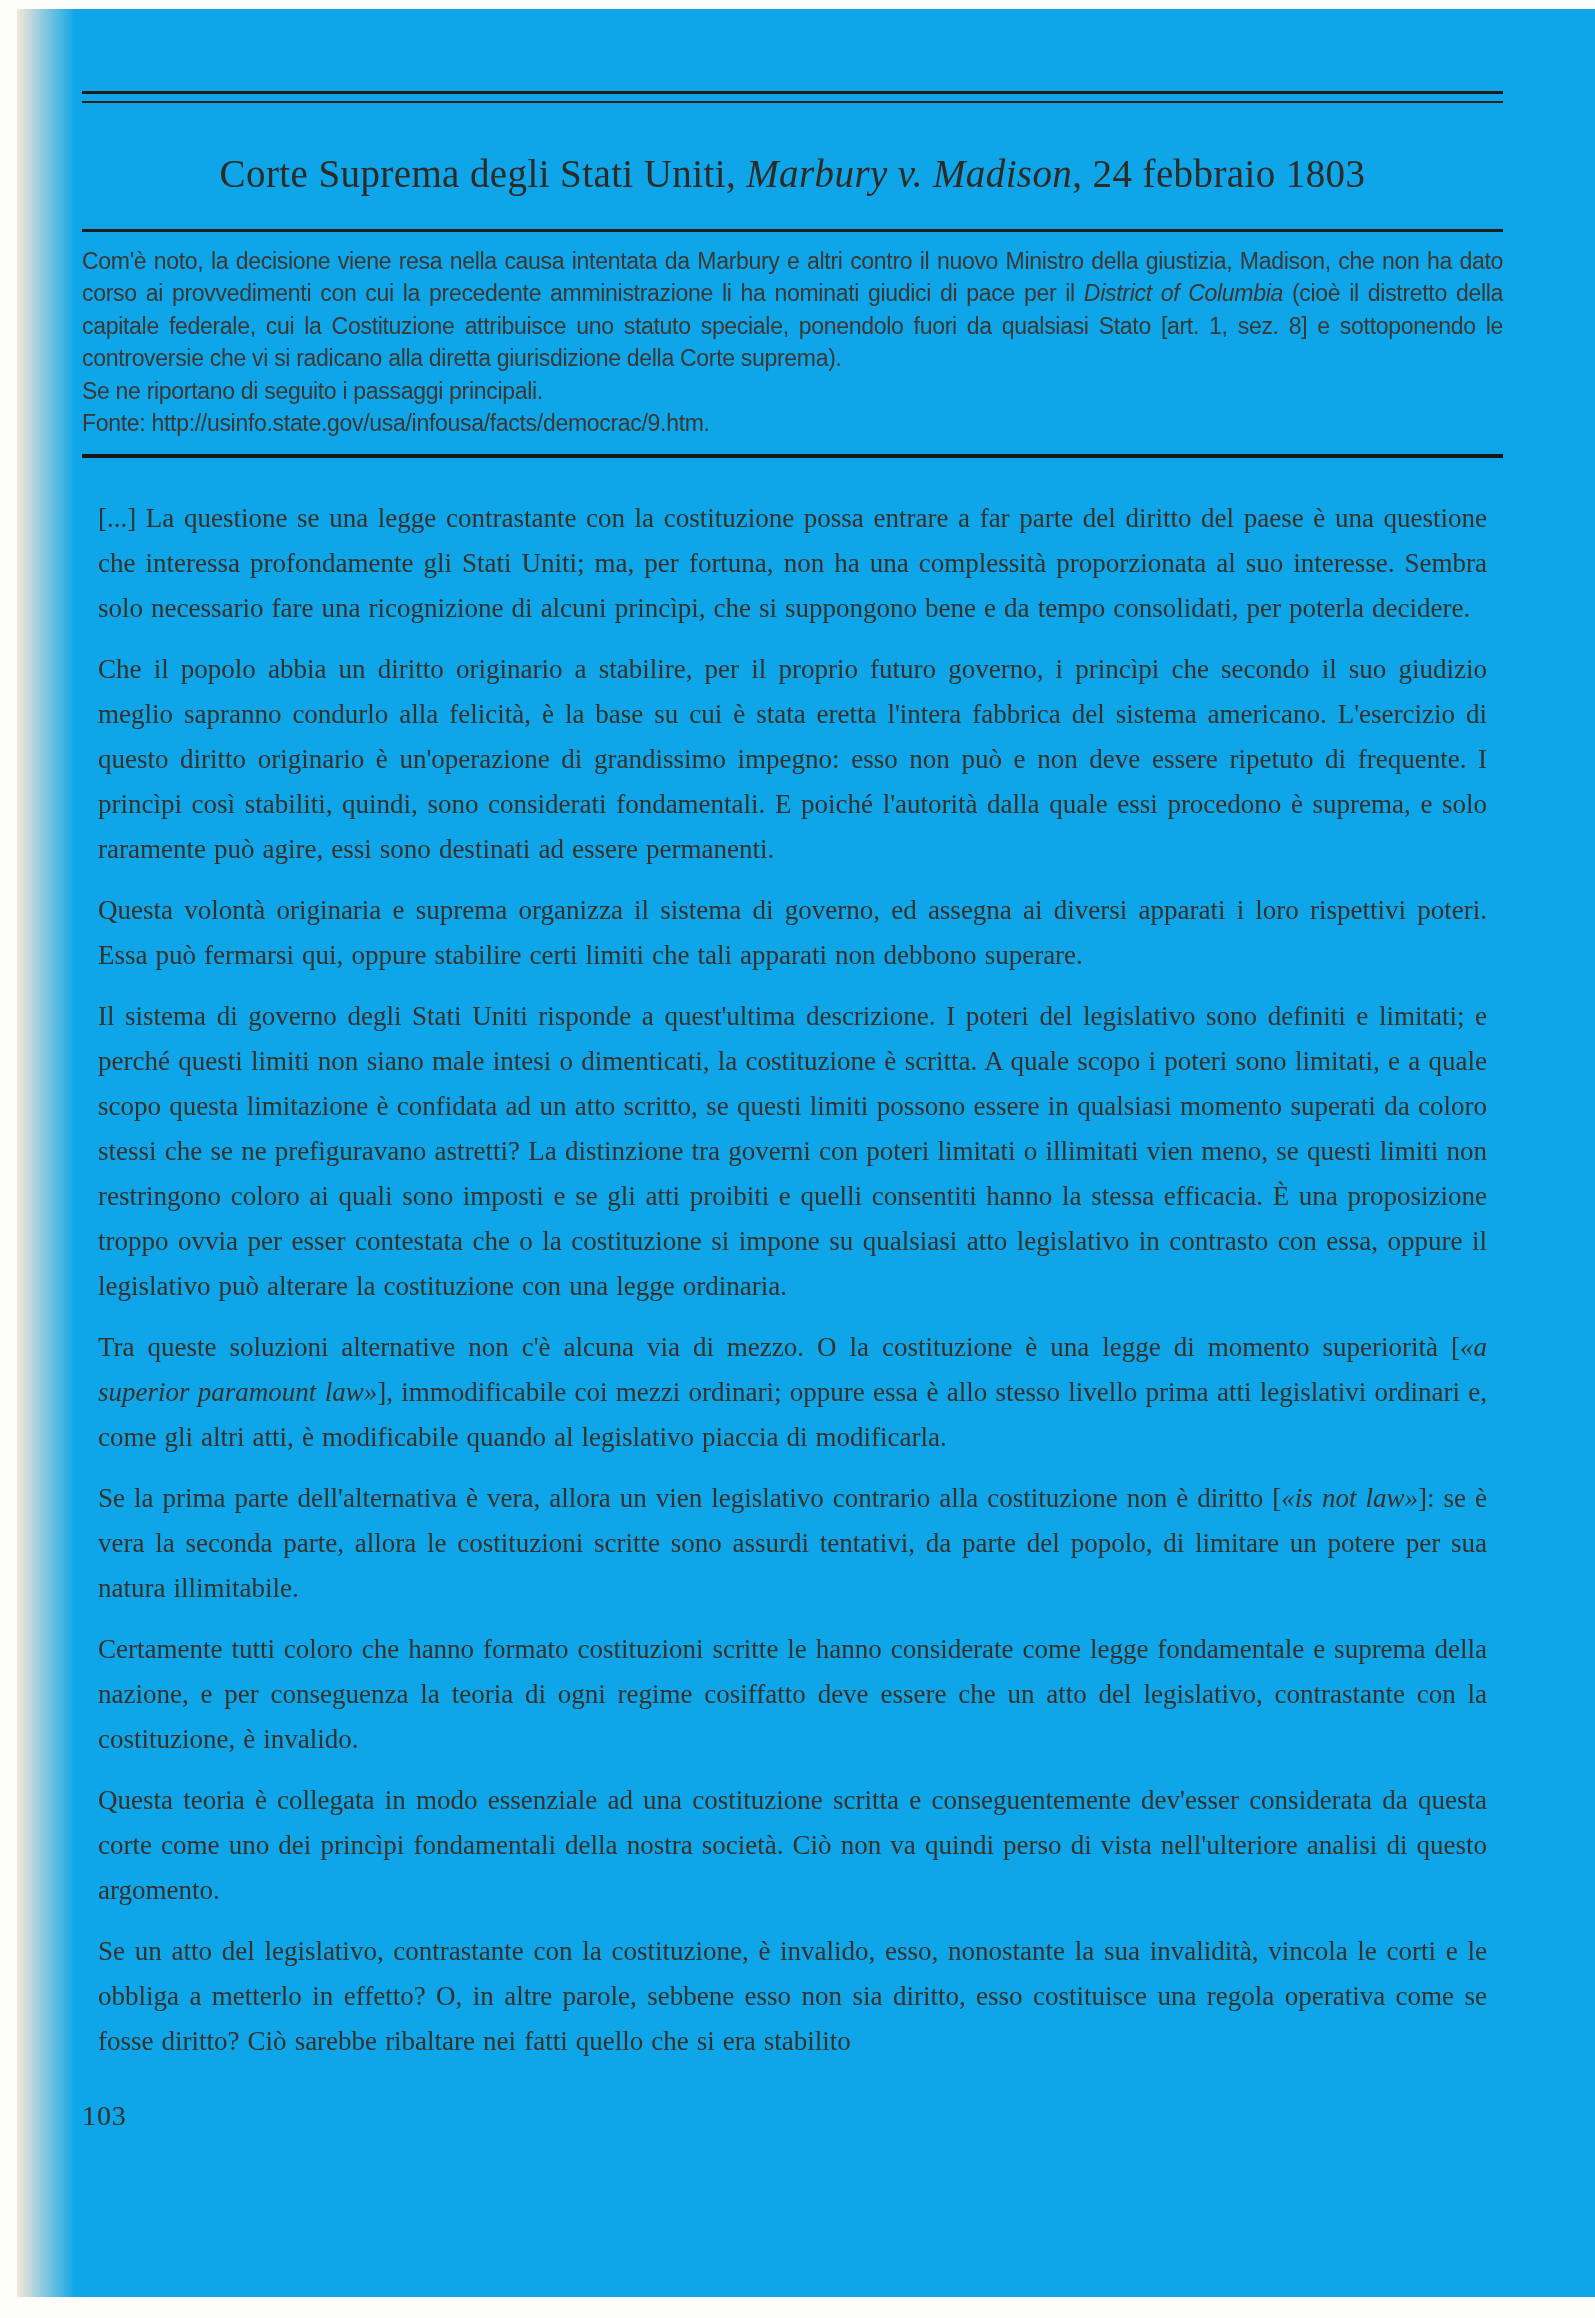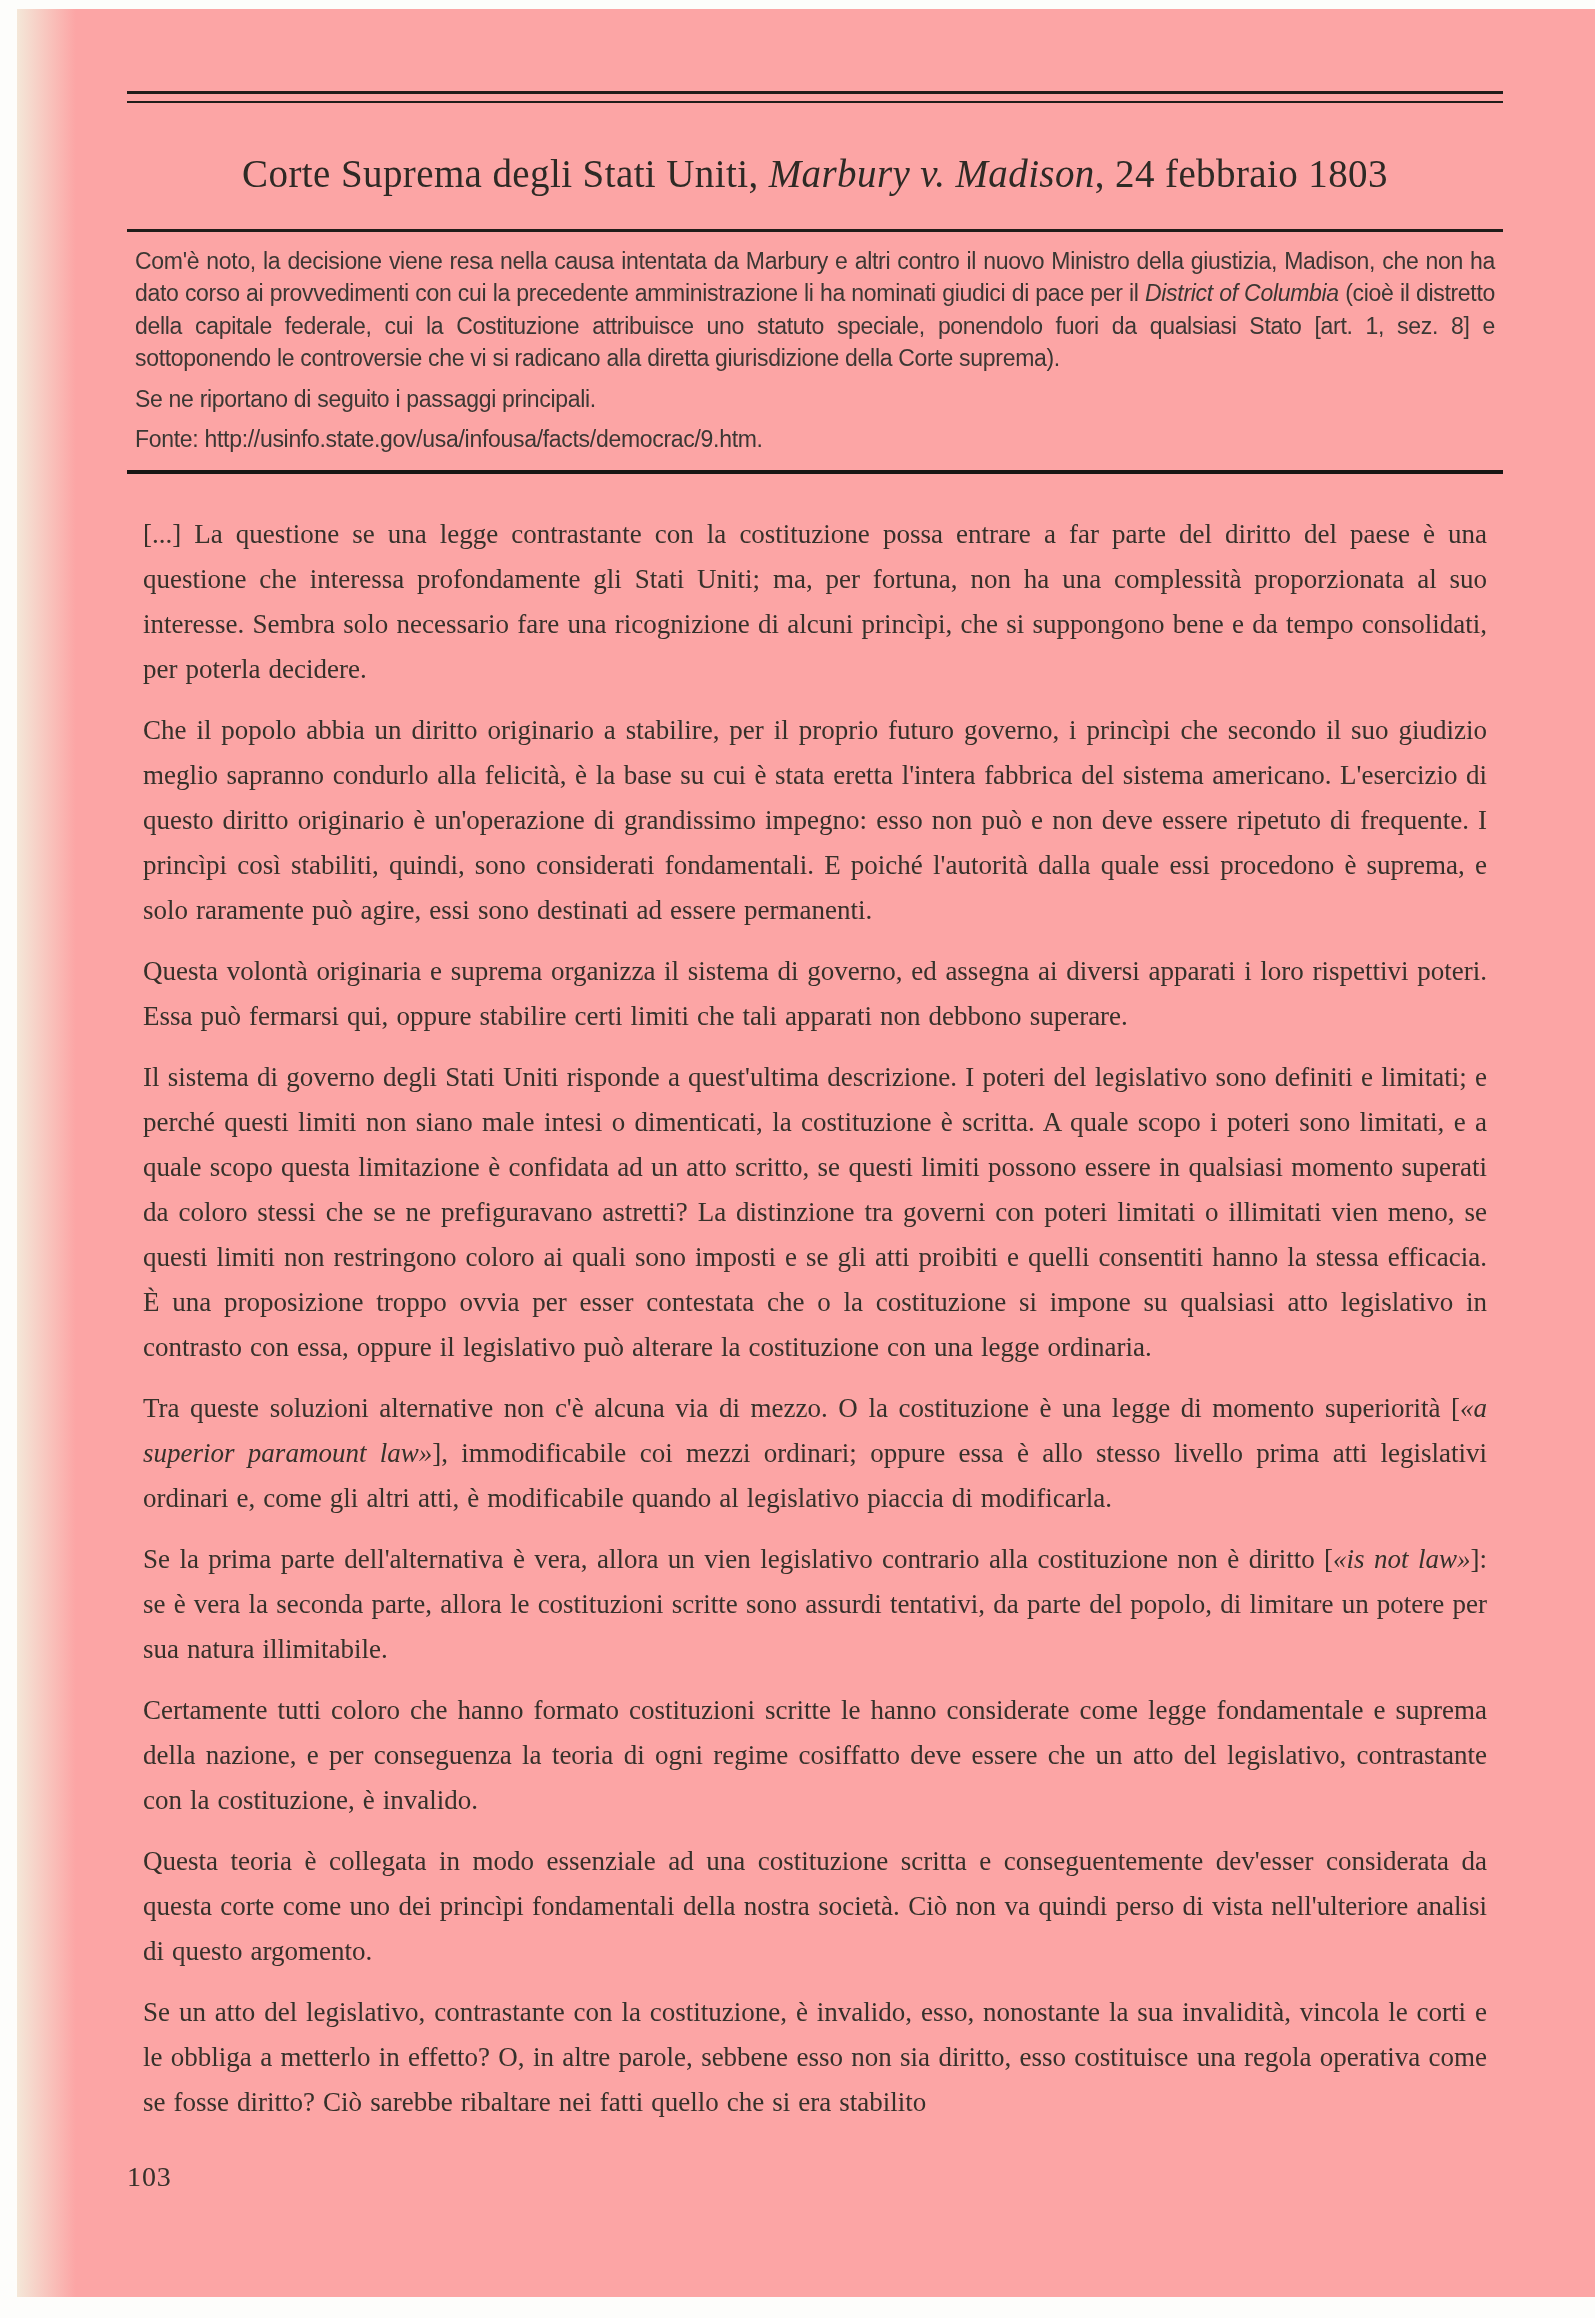--- a/index.html
+++ b/index.html
@@ -13,22 +13,21 @@
     height: 2319px;
     position: relative;
     overflow: hidden;
   }
   .page {
     position: absolute;
     left: 17px;
     top: 8.5px;
     right: 0;
     bottom: 22px;
-    background: #fca5a5;
-    padding-left: 45px;
+    background: #0ea5e9;
   }
   
   .page .edge-band {
     position: absolute;
     left: 0; top: 0; bottom: 0;
     width: 62px;
     background: linear-gradient(90deg, #f4e7d8 0%, rgba(244,231,216,0) 95%);
     pointer-events: none;
   }
   .content {
@@ -58,21 +57,21 @@
     border-top: 4.3px solid #181614;
   }
   .intro {
     font-family: "Liberation Sans", sans-serif;
     font-size: 23px;
     line-height: 32.5px;
     letter-spacing: -0.3px;
     color: #3b3733;
     margin: 13px 0 13.7px 0;
   }
-  .intro p { margin: 8px; }
+  .intro p { margin: 0; }
   .intro p.justified { text-align: justify; }
   .body-text {
     margin-top: 38px;
     font-family: "Liberation Serif", serif;
     font-size: 27px;
     line-height: 45px;
     color: #36312a;
   }
   .body-text p {
     margin: 16px;

